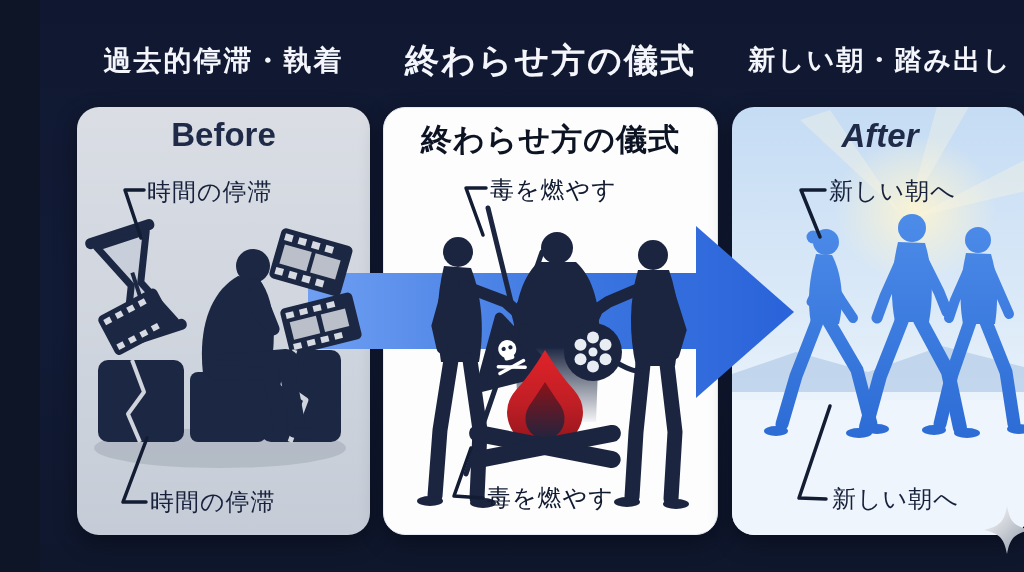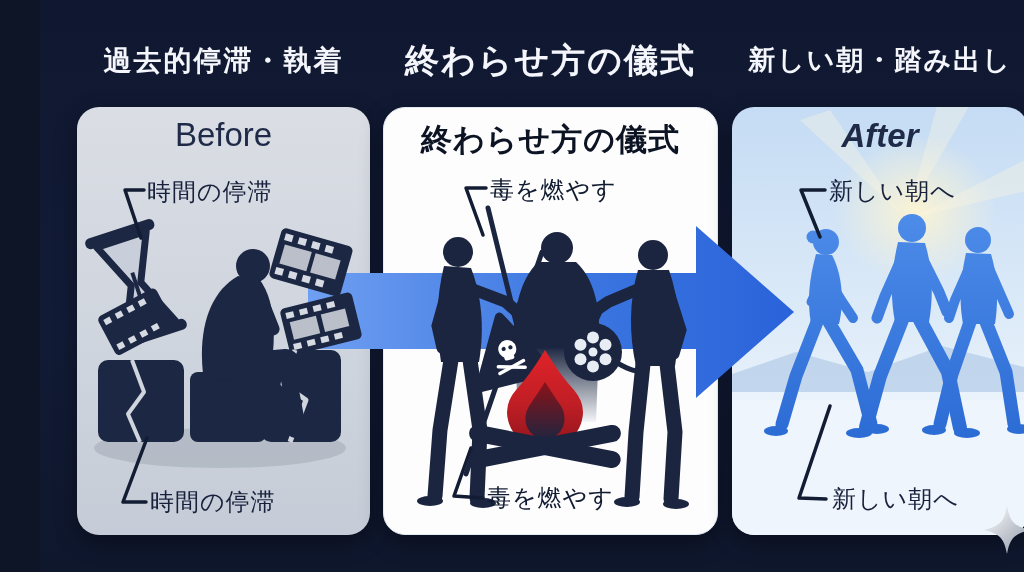--- a/index.html
+++ b/index.html
@@ -18,21 +18,21 @@
          box-shadow:0 8px 22px rgba(0,0,0,.38);}
   .panel-before{left:37px;width:293px;
     background:linear-gradient(180deg,#dadde4 0%,#ced4dd 60%,#c6ccd7 100%);}
   .panel-ritual{left:343px;width:335px;background:#fdfdfe;
     border:1px solid #e4eaf3;box-sizing:border-box;}
   .panel-after{left:692px;width:296px;
     background:
       radial-gradient(closest-side at 62% 24%, rgba(252,244,210,.95), rgba(252,244,210,0) 72%),
       linear-gradient(180deg,#c5dcf4 0%,#d7e7f7 38%,#e7f1fa 68%,#eef5fc 100%);}
   .ptitle{position:absolute;text-align:center;white-space:nowrap;z-index:5;}
-  .t-before{left:37px;width:293px;top:116px;font-size:33px;font-weight:400;color:#1e2a47;}
+  .t-before{left:37px;width:293px;top:116px;font-size:33px;font-weight:700;color:#1e2a47;}
   .t-ritual{left:343px;width:335px;top:119px;font-size:31px;font-weight:900;color:#0c1322;letter-spacing:1px;}
   .t-after{left:692px;width:296px;top:117px;font-size:33px;font-weight:800;color:#1e2a47;font-style:italic;}
   .lbl{position:absolute;z-index:6;font-size:24px;font-weight:400;
        color:#17213c;letter-spacing:1px;white-space:nowrap;}
   .lbl-before-top{left:107px;top:176px;}
   .lbl-before-bottom{left:110px;top:486px;}
   .lbl-ritual-top{left:450px;top:174px;color:#101a30;}
   .lbl-ritual-bottom{left:447px;top:482px;color:#101a30;}
   .lbl-after-top{left:789px;top:175px;}
   .lbl-after-bottom{left:792px;top:483px;}

